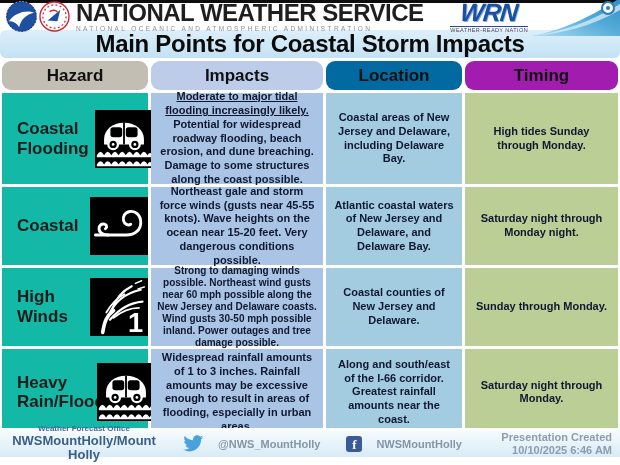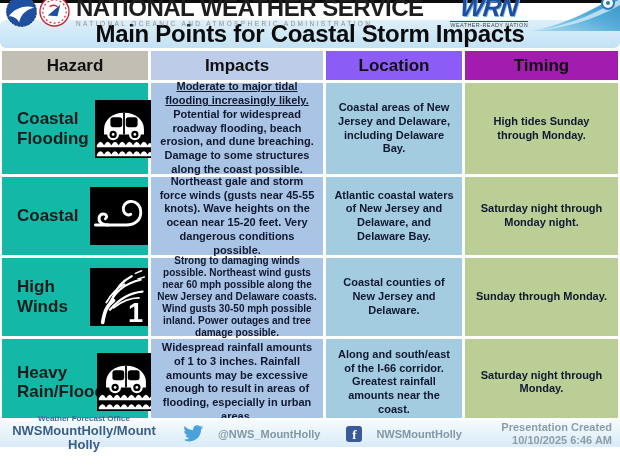--- a/index.html
+++ b/index.html
@@ -3,21 +3,21 @@
 <meta charset="utf-8">
 <style>
   * { margin:0; padding:0; box-sizing:border-box; }
   body { font-family:"Liberation Sans", sans-serif; background:#666; }
   .page {
     width:620px; height:465px; background:#fff; position:relative; overflow:hidden;
     margin:0 auto;
   }
   
   .brand-bar {
-    height:20px; background:#fff; border-top:3px solid #0d0d0d;
+    height:30px; background:#fff; border-top:3px solid #0d0d0d;
     display:flex; align-items:center; position:relative;
   }
   .logo-circle { flex:0 0 auto; }
   .noaa-logo { margin-left:6px; }
   .nws-logo { margin-left:2px; }
   .brand-text { margin-left:6px; line-height:1; }
   .brand-title { font-size:24px; font-weight:bold; color:#1e1e1e; letter-spacing:-0.5px; white-space:nowrap; }
   .brand-sub { font-size:6.5px; color:#8f8f8f; letter-spacing:2.4px; margin-top:1px; white-space:nowrap; }
   .wrn-block { margin-left:auto; margin-right:4px; text-align:center; line-height:1; }
   .wrn-acronym {
@@ -43,24 +43,24 @@
   }
   .title-band .title-text { font-size:24px; font-weight:bold; color:#0b0b0b; letter-spacing:-0.3px; }
   
   .impact-table {
     height:370px; background:#fff; padding:3px 2px 2px 2px;
     display:grid;
     grid-template-columns:146px 172px 136px 1fr;
     grid-template-rows:29px 91px 78px 78px 1fr;
     gap:3px;
   }
-  .th { display:flex; align-items:center; justify-content:center; font-size:17px; font-weight:bold; color:#101010; }
+  .th { display:flex; align-items:center; justify-content:center; font-size:17px; font-weight:bold; color:#101010;border-radius:9px; }
   .th-hazard   { background:#c2beb4; }
   .th-impacts  { background:#bccce9; }
-  .th-location { background:#8b5cf6;text-align:right; }
+  .th-location { background:#0369a1;text-align:right; }
   .th-timing   { background:#a21caf; }
   .cell-hazard {
     background:#14b8a6; display:flex; align-items:center; padding-left:15px; gap:6px;
   }
   .hazard-label { font-size:17px; font-weight:bold; color:#1c1c1c; line-height:1.15; width:74px; }
   .hazard-icon { flex:0 0 auto; width:58px; height:58px; }
   .cell-text {
     display:flex; align-items:center; justify-content:center; text-align:center;
     padding:2px 7px; font-weight:bold; color:#101830; font-size:11px; line-height:1.25;
   }

